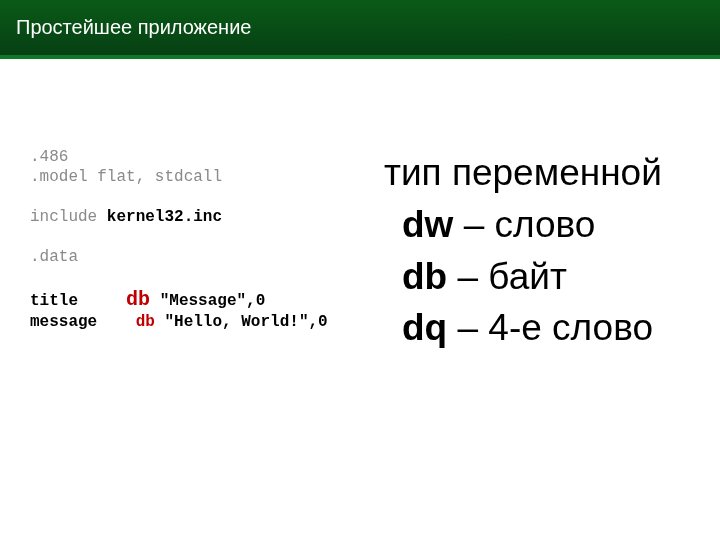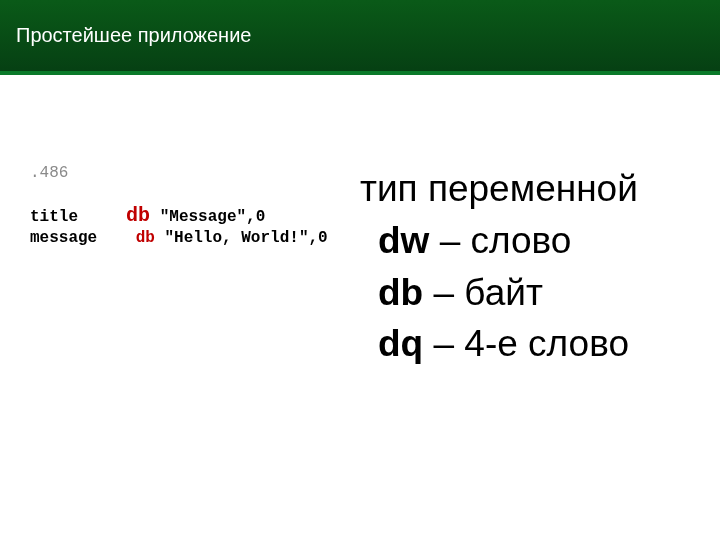--- a/index.html
+++ b/index.html
@@ -7,35 +7,36 @@
     width: 720px;
     height: 540px;
     background: #fff;
     font-family: Arial, sans-serif;
     overflow: hidden;
   }
   .header {
     background: #064d13;
     background: linear-gradient(#0a5a18, #064013);
     color: #fff;
-    padding: 24px 16px;
+    padding: 16px 16px;
     font-size: 20px;
     border-bottom: 2px solid #0a7a2a;
     position: relative;
   }
   .header::after {
     content: "";
     position: absolute;
     left: 0; right: 0; bottom: -4px;
     height: 2px;
     background: #0a7a2a;
   }
   .content {
     display: flex;
     padding: 90px 20px 20px 30px;
+    gap: 24px;
   }
   .left {
     width: 330px;
     font-family: "Courier New", monospace;
     font-size: 16px;
     line-height: 1.25;
   }
   .gray { color: #8a8a8a; }
   .black { color: #000; font-weight: bold; }
   .red { color: #c00000; font-weight: bold; }
@@ -56,22 +57,35 @@
 
 <div class="header">
   <span>Простейшее приложение</span>
 </div>
 
 <div class="content">
 
   <div class="left">
     <div class="blk">
       <div><span class="gray">.486</span></div>
+      <div>
+        <span class="gray">.model</span>
+        <span class="gray"> </span>
+        <span class="gray">flat, stdcall</span>
+      </div>
     </div>
     <div class="blk">
+      <div>
+        <span class="gray">include</span>
+        <span> </span>
+        <span class="black">kernel32.inc</span>
+      </div>
+    </div>
+    <div class="blk">
+      <div><span class="gray">.data</span></div>
     </div>
     <div>
       <div>
         <span class="black">title</span>
         <span>&nbsp;&nbsp;&nbsp;</span>
         <span class="redbig">db</span>
         <span> </span>
         <span class="black">"Message",0</span>
       </div>
       <div>

